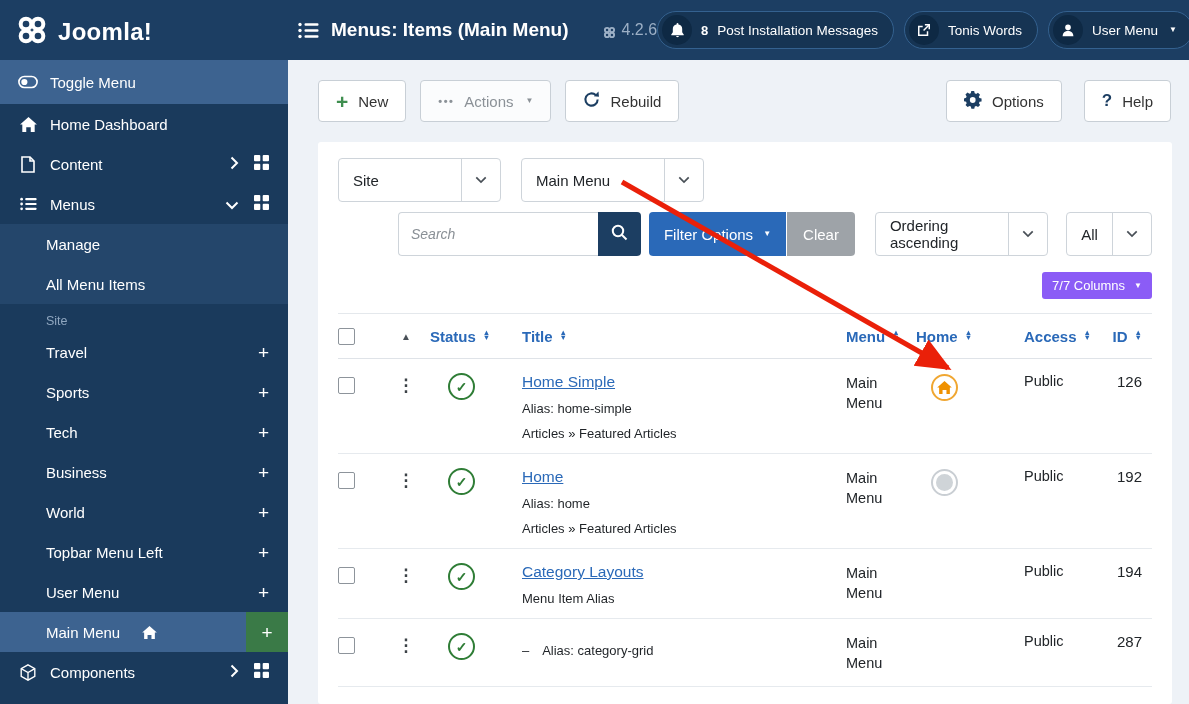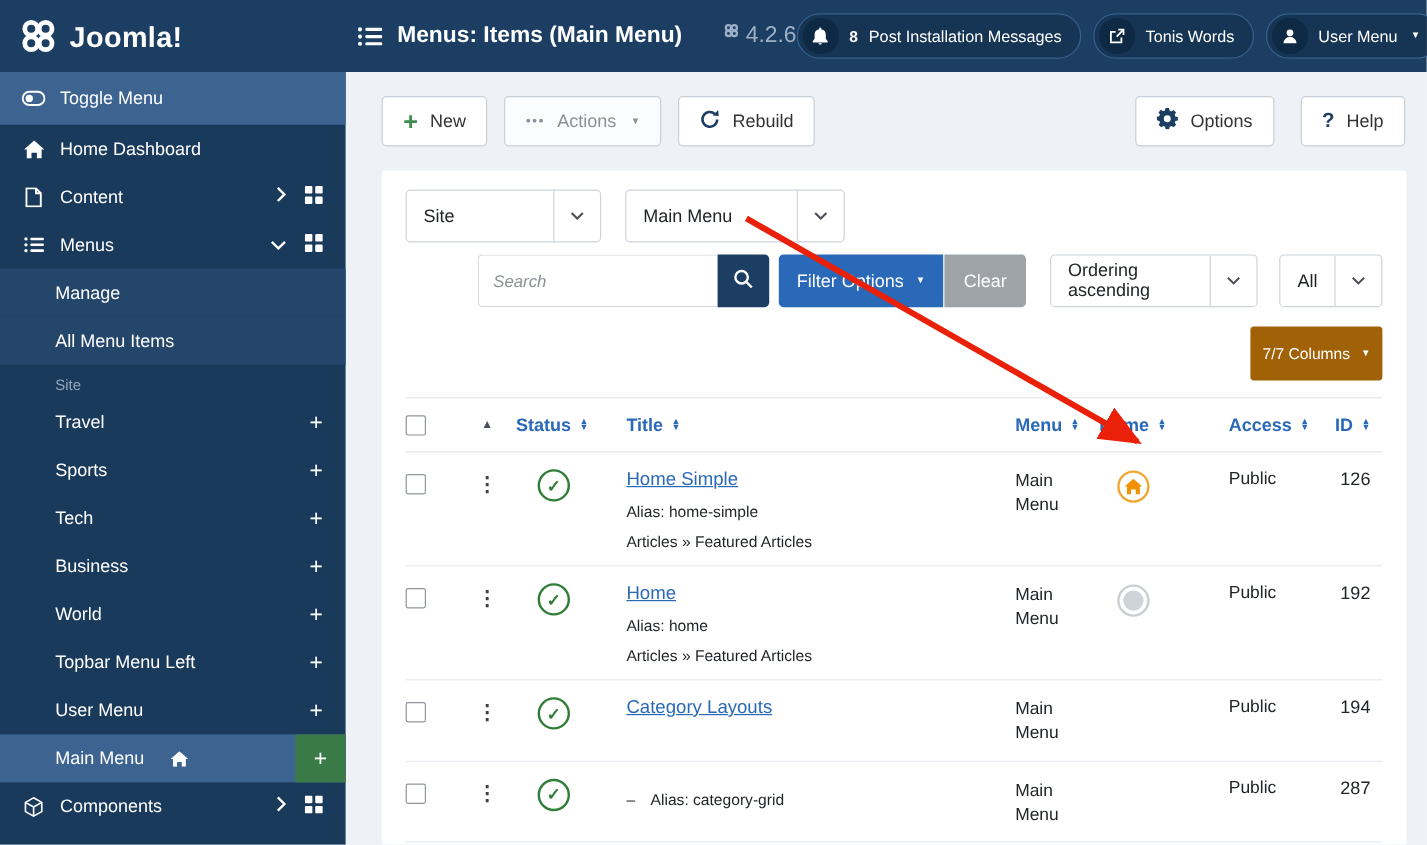--- a/index.html
+++ b/index.html
@@ -5,21 +5,21 @@
   *{margin:0;padding:0;box-sizing:border-box}
   html,body{width:1189px;height:704px;overflow:hidden}
   body{font-family:"Liberation Sans",sans-serif;background:#eef2f7;position:relative;color:#212529}
 
   
   .topbar{position:absolute;top:0;left:0;right:0;height:60px;background:#1c3e63;display:flex;align-items:center;z-index:20}
   .logo-area{flex:0 0 288px;display:flex;align-items:flex-end;gap:10px;padding-left:16px}
   .logo-text{color:#fff;font-weight:700;font-size:24px;letter-spacing:.3px}
   .title-group{display:flex;align-items:center;gap:12px;margin-left:10px}
   .page-title{color:#fff;font-size:19px;font-weight:700;white-space:nowrap}
-  .version{display:flex;align-items:flex-start;gap:6px;color:#9db0c6;font-size:19px;margin-left:34px;white-space:nowrap}
+  .version{display:flex;align-items:flex-end;gap:6px;color:#9db0c6;font-size:16px;margin-left:34px;white-space:nowrap}
   .pills{margin-left:auto;display:flex;align-items:center;gap:10px;padding-right:12px}
   .pill{display:flex;align-items:center;gap:9px;height:38px;border-radius:19px;background:#163453;border:1px solid #34618f;padding:0 15px 0 4px;color:#fff;font-size:13.5px;cursor:pointer;font-family:inherit;white-space:nowrap}
   .pill-circle{width:30px;height:30px;border-radius:50%;background:#0e2944;display:flex;align-items:center;justify-content:center;flex:0 0 30px}
   .pill-badge{font-weight:700;font-size:13px}
   .tiny-caret{font-size:8px;margin-left:2px;line-height:1}
 
   
   .sidebar{position:absolute;top:60px;left:0;bottom:0;width:288px;background:#1a3a5c;z-index:10;color:#fff}
   .sitem{height:40px;display:flex;align-items:center;gap:12px;padding:0 19px 0 18px;font-size:15px;cursor:pointer;white-space:nowrap}
   .sicon{width:20px;flex:0 0 20px;display:flex;justify-content:center}
@@ -51,21 +51,21 @@
   .frow2{display:flex;align-items:center;margin-top:10px;margin-left:60px}
   .select{display:flex;align-items:center;height:44px;background:#fff;border:1px solid #ced4da;border-radius:4px;padding-left:14px;font-size:15px;cursor:pointer}
   .select .chev{margin-left:auto;height:100%;display:flex;align-items:center;padding:0 13px;border-left:1px solid #ced4da}
   .w-site{width:163px}.w-menu{width:183px}.w-order{width:192px;margin-left:20px}.w-all{width:94px;margin-left:18px}
   .search-input{width:200px;height:44px;border:1px solid #ced4da;border-right:none;border-radius:4px 0 0 4px;padding:0 12px;font-size:14px;font-family:inherit;color:#000000;outline:none}
   .search-input::placeholder{color:#8a9096;font-style:italic}
   .search-btn{width:48px;height:44px;background:#1c3e62;border:none;border-radius:0 4px 4px 0;display:flex;align-items:center;justify-content:center;cursor:pointer}
   .fo-btn{margin-left:8px;height:44px;background:#2a69b8;color:#fff;border:none;border-radius:4px 0 0 4px;padding:0 15px;font-size:15px;display:flex;align-items:center;gap:8px;cursor:pointer;font-family:inherit;white-space:nowrap}
   .clear-btn{height:44px;background:#9ea3a8;color:#fff;border:none;border-radius:0 4px 4px 0;padding:0 16px;font-size:15px;cursor:pointer;font-family:inherit;margin-left:1px}
   .cols-row{display:flex;justify-content:flex-end;margin-top:16px}
-  .cols-btn{height:45px;background:#a16207;color:#fff;border:none;border-radius:3px;font-size:13px;padding:0 10px;display:flex;align-items:center;gap:7px;cursor:pointer;font-family:inherit}
+  .cols-btn{height:27px;background:#8b5cf6;color:#fff;border:none;border-radius:3px;font-size:13px;padding:0 10px;display:flex;align-items:center;gap:7px;cursor:pointer;font-family:inherit}
 
   
   .tbl{margin-top:14px}
   .thead,.trow{display:grid;grid-template-columns:44px 48px 90px 1fr 86px 92px 96px 66px}
   .thead{height:46px;align-items:center;border-top:1px solid #e4e8ec;border-bottom:1px solid #dfe3e8}
   .th{color:#2a69b8;font-weight:700;font-size:15px;display:flex;align-items:center;gap:7px;cursor:pointer}
   .sortglyph{display:inline-flex;flex-direction:column;line-height:.64;font-size:7.5px;color:#2a69b8}
   .th-check{display:flex;align-items:center}
   .th-order{justify-content:center;color:#495057;font-size:10px}
   .th-home{justify-content:center}
@@ -514,20 +514,21 @@
       <div class="trow">
         <div class="cell-check"><span class="checkbox"></span></div>
         <div class="cell-handle">
             <span class="handle">⋮</span>
           </div>
         <div class="cell-status">
             <span class="status-ok">✓</span>
           </div>
         <div class="cell-title">
           <div><a class="title-link">Category Layouts</a></div>
+          <div class="note">Menu Item Alias</div>
         </div>
         <div class="cell-menu">Main Menu</div>
         <div class="cell-home"></div>
         <div class="cell-access">Public</div>
         <div class="cell-id">194</div>
       </div>
 
       <div class="trow">
         <div class="cell-check"><span class="checkbox"></span></div>
         <div class="cell-handle">

